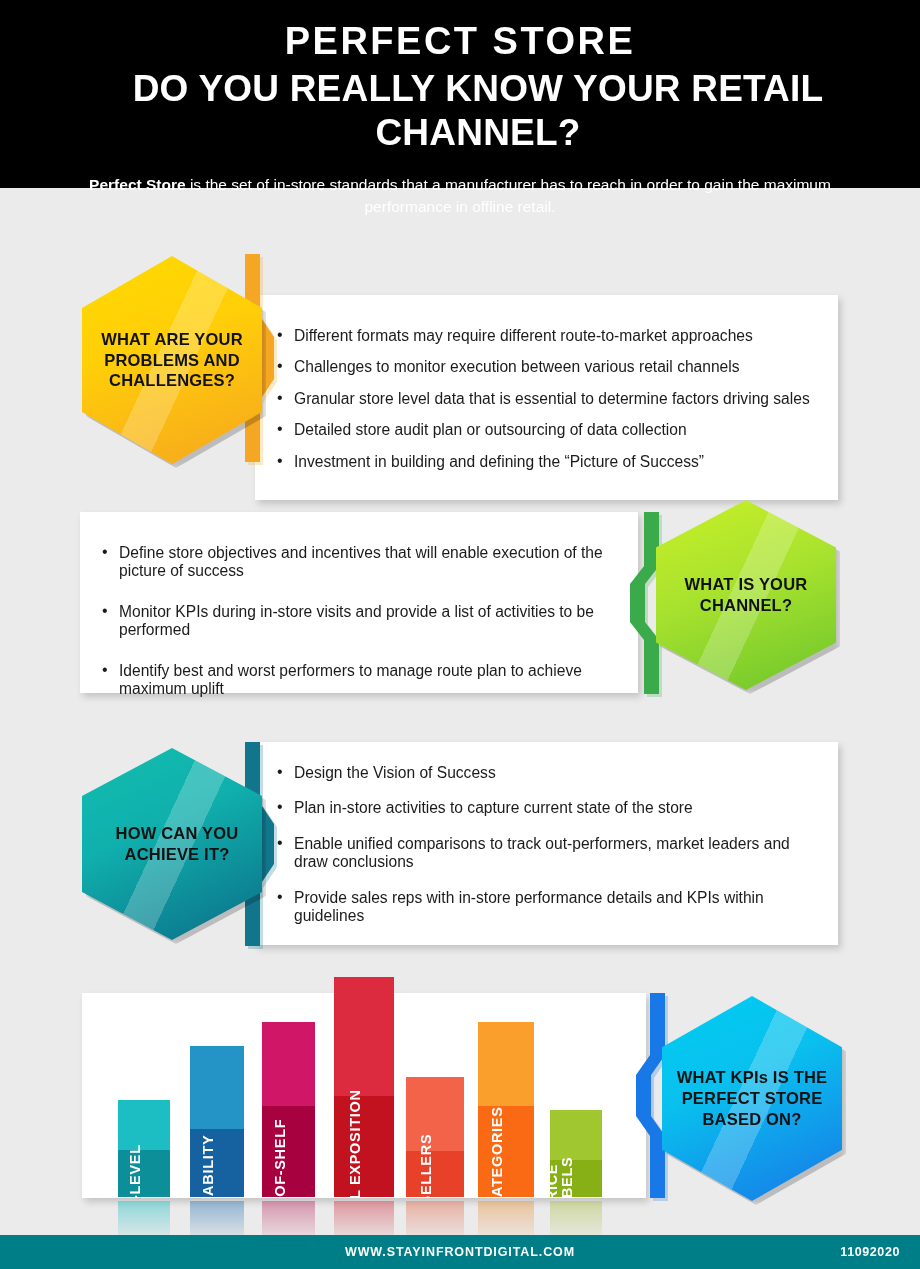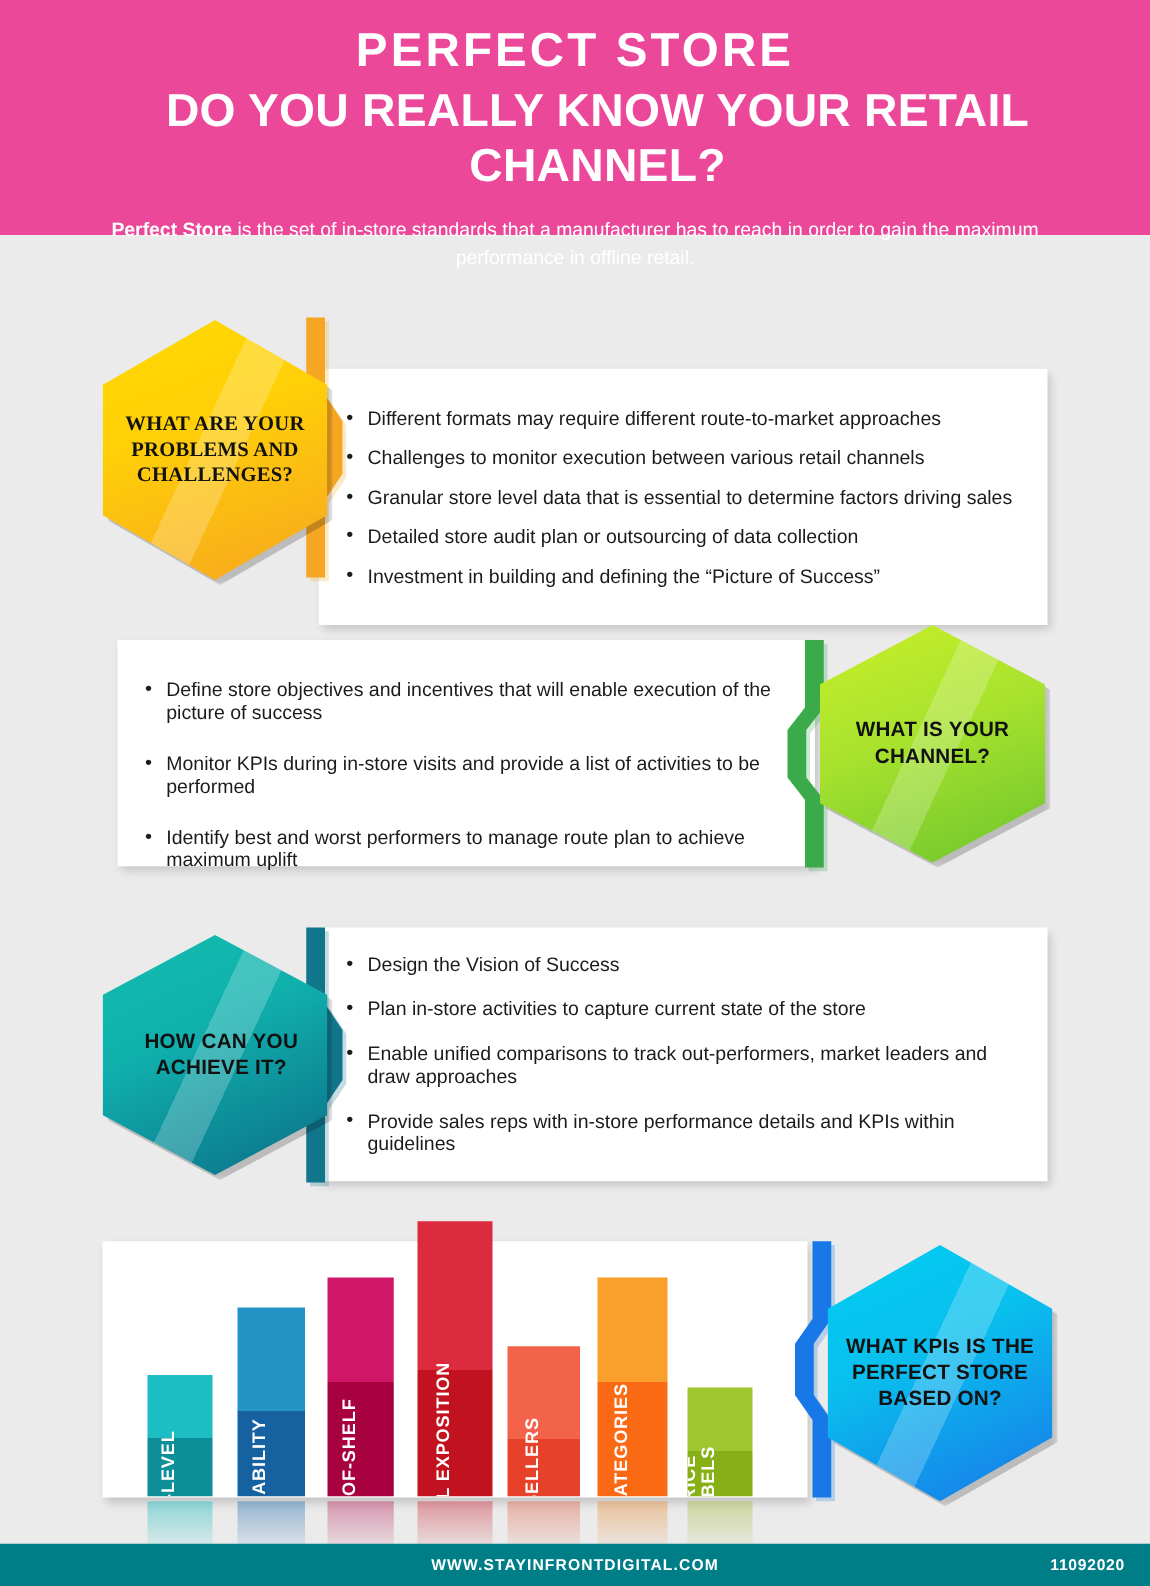--- a/index.html
+++ b/index.html
@@ -7,21 +7,21 @@
     width: 920px; height: 1269px;
     background: #ebebeb;
     font-family: "Liberation Sans", sans-serif;
     overflow: hidden;
     position: relative;
   }
 
   
   .header {
     position: absolute; left: 0; top: 0; width: 920px; height: 188px;
-    background: #ec4899;
+    background: #000000;
     color: #ffffff;
     text-align: center;
     padding-top: 20px;
   }
   .header .t1 {
     font-size: 38px; font-weight: 700; letter-spacing: 2.5px; line-height: 1.15;
   }
   .header .t2 {
     font-size: 37px; font-weight: 700; letter-spacing: 0.2px; line-height: 1.2;
     margin-top: 3px;
@@ -157,28 +157,28 @@
   </div>
 
   <div class="bracket" style="left:240px; top:254px;">
     <svg width="34" height="208" viewBox="0 0 34 208">
       <path d="M5 0 L20 0 L20 62 L34 83 L34 125 L20 146 L20 208 L5 208 L5 146 L19 125 L19 83 L5 62 Z" fill="#f5a623" transform="translate(3,3)" opacity="0.25"></path>
       <path d="M5 0 L20 0 L20 62 L34 83 L34 125 L20 146 L20 208 L5 208 L5 146 L19 125 L19 83 L5 62 Z" fill="#f5a623"></path>
     </svg>
   </div>
 
   <div class="hexshadow" style="left:86px; top:260px; width:180px; height:208px;"></div>
-  <div class="hex" style="left:82px; top:256px; width:180px; height:208px; background:linear-gradient(160deg,#ffd900 0%,#ffcf08 40%,#f6a61f 100%);font-family:Liberation Serif, serif;">
+  <div class="hex" style="left:82px; top:256px; width:180px; height:208px; background:linear-gradient(160deg,#ffd900 0%,#ffcf08 40%,#f6a61f 100%);">
     <span class="gloss"></span>
     <span class="hexlabel">WHAT ARE YOUR PROBLEMS AND CHALLENGES?</span>
   </div>
 </div>
 
 <div class="row">
-  <div class="panel" style="left:94px; top:512px; width:558px; height:181px; padding:28px 26px 0 22px;">
+  <div class="panel" style="left:80px; top:512px; width:558px; height:181px; padding:28px 26px 0 22px;">
     <ul style="margin-top:4px;">
       <li style="margin-bottom:22px;">Define store objectives and incentives that will enable execution of the picture of success</li>
       <li style="margin-bottom:22px;">Monitor KPIs during in-store visits and provide a list of activities to be performed</li>
       <li>Identify best and worst performers to manage route plan to achieve maximum uplift</li>
     </ul>
   </div>
   <div class="bracket" style="left:630px; top:512px;">
     <svg width="34" height="182" viewBox="0 0 34 182">
       <path d="M29 0 L14 0 L14 54 L0 72 L0 110 L14 128 L14 182 L29 182 L29 128 L15 110 L15 72 L29 54 Z" fill="#3aaa4a" transform="translate(3,3)" opacity="0.25"></path>
       <path d="M29 0 L14 0 L14 54 L0 72 L0 110 L14 128 L14 182 L29 182 L29 128 L15 110 L15 72 L29 54 Z" fill="#3aaa4a"></path>
@@ -189,21 +189,21 @@
     <span class="gloss"></span>
     <span class="hexlabel">WHAT IS YOUR CHANNEL?</span>
   </div>
 </div>
 
 <div class="row">
   <div class="panel" style="left:255px; top:742px; width:583px; height:203px; padding:22px 26px 0 22px;">
     <ul>
       <li style="margin-bottom:17px;">Design the Vision of Success</li>
       <li style="margin-bottom:17px;">Plan in-store activities to capture current state of the store</li>
-      <li style="margin-bottom:17px;">Enable unified comparisons to track out-performers, market leaders and draw approaches</li>
+      <li style="margin-bottom:17px;">Enable unified comparisons to track out-performers, market leaders and draw conclusions</li>
       <li>Provide sales reps with in-store performance details and KPIs within guidelines</li>
     </ul>
   </div>
   <div class="bracket" style="left:240px; top:742px;">
     <svg width="34" height="204" viewBox="0 0 34 204">
       <path d="M5 0 L20 0 L20 61 L34 82 L34 122 L20 143 L20 204 L5 204 L5 143 L19 122 L19 82 L5 61 Z" fill="#11768c" transform="translate(3,3)" opacity="0.25"></path>
       <path d="M5 0 L20 0 L20 61 L34 82 L34 122 L20 143 L20 204 L5 204 L5 143 L19 122 L19 82 L5 61 Z" fill="#11768c"></path>
     </svg>
   </div>
   <div class="hexshadow" style="left:86px; top:752px; width:180px; height:192px;"></div>

